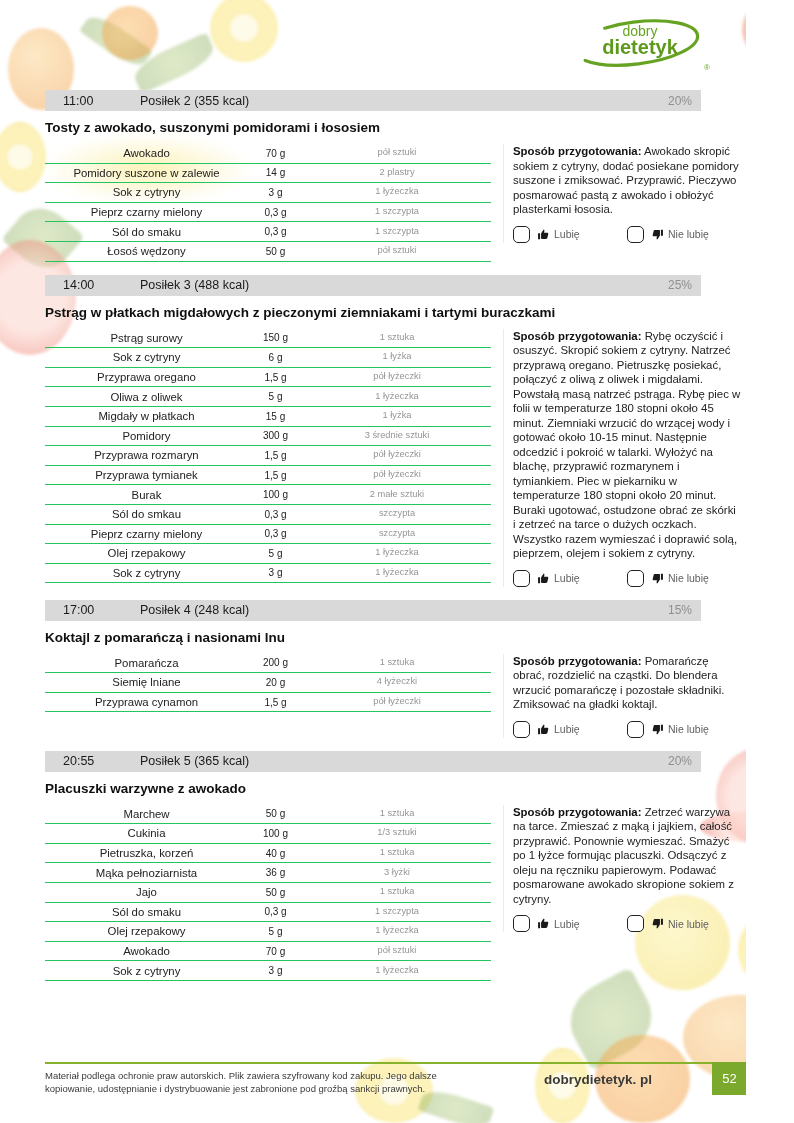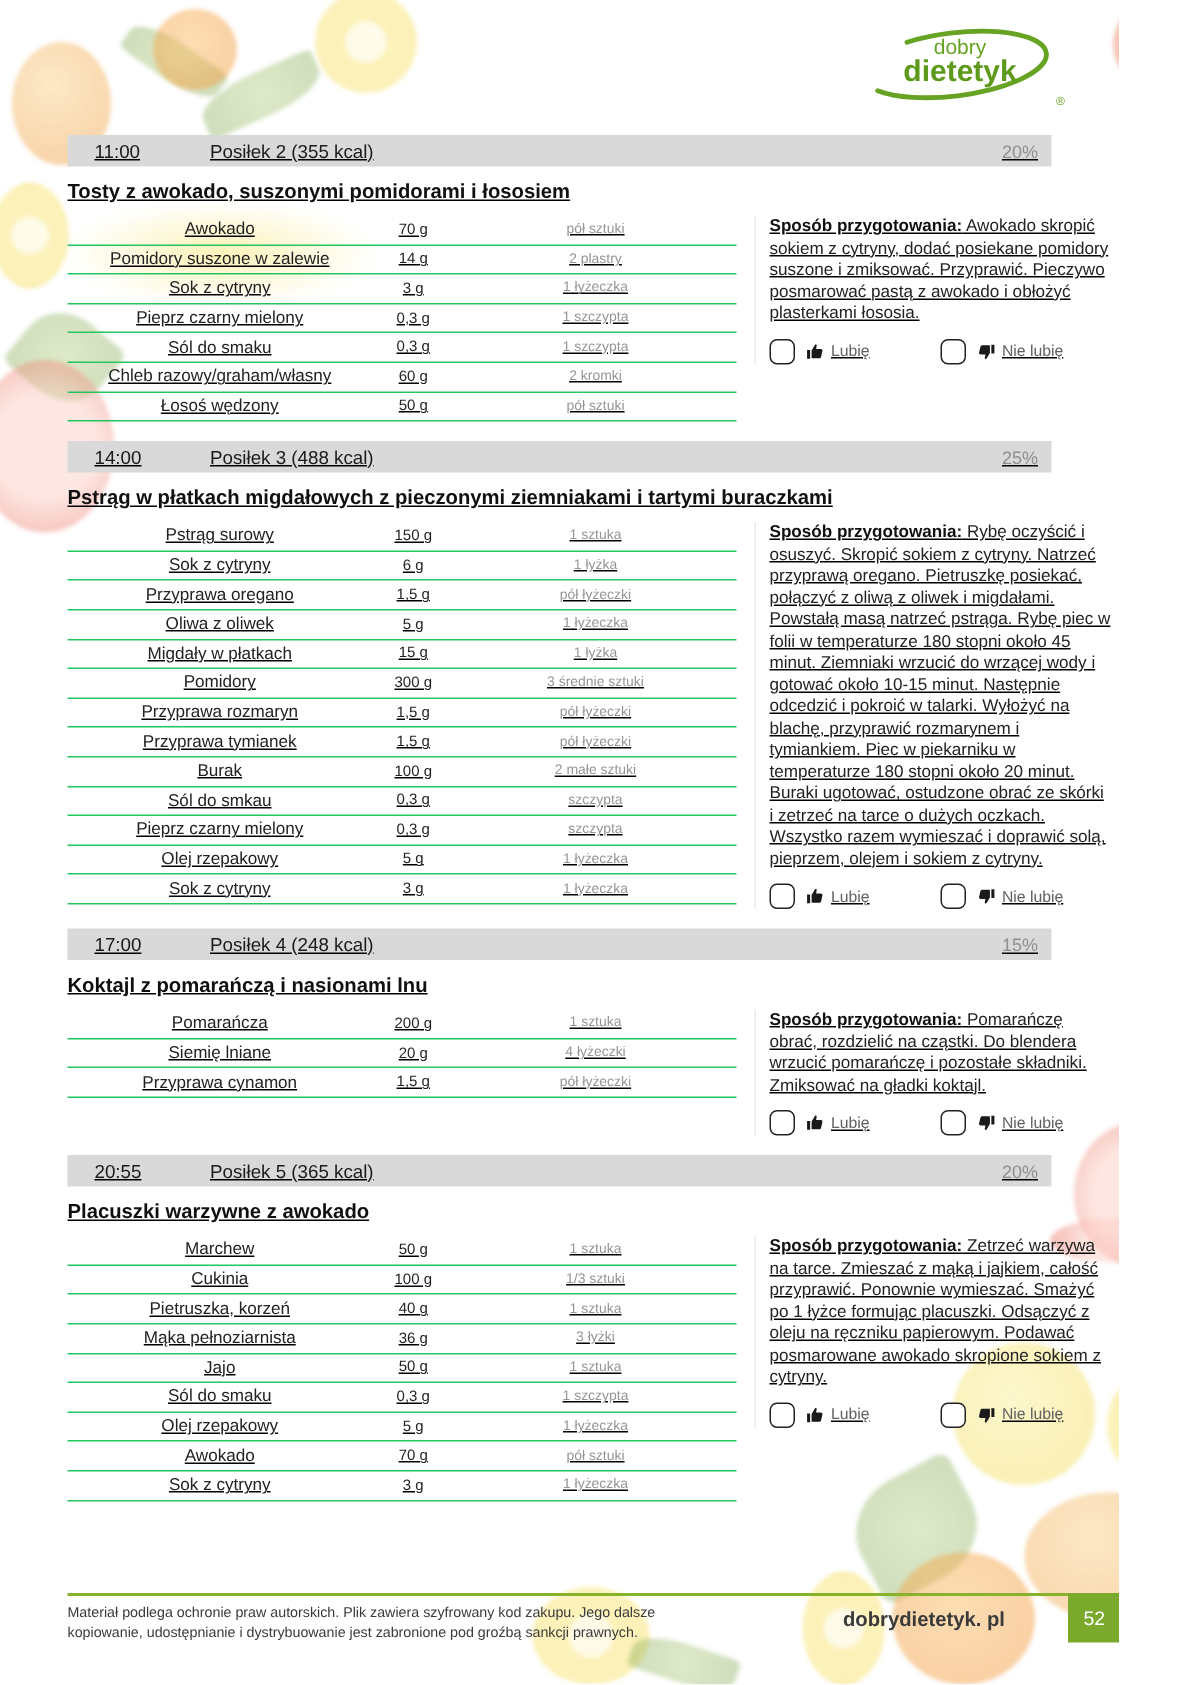--- a/index.html
+++ b/index.html
@@ -1,17 +1,17 @@
 <!DOCTYPE html>
 <html><head>
 <meta charset="utf-8">
 <style>
   html,body{margin:0;padding:0;}
   body{font-family:"Liberation Sans",sans-serif;background:#fff;}
-  .page{position:relative;width:746px;height:1123px;background:#fff;overflow:hidden;text-decoration:underline;}
+  .page{position:relative;width:746px;height:1123px;background:#fff;overflow:hidden;}
 
   
   .decor{position:absolute;inset:0;pointer-events:none;}
   .blob{position:absolute;border-radius:50%;filter:blur(1.5px);}
   .orange{background:radial-gradient(circle at 40% 35%, rgba(250,205,130,.9), rgba(241,160,62,.85) 70%, rgba(230,140,45,.9));opacity:.5;}
   .mandarin{background:radial-gradient(circle at 45% 40%, rgba(250,185,95,.95), rgba(238,140,40,.9));opacity:.5;}
   .lemon-slice{background:radial-gradient(circle, rgba(253,247,210,.95) 0 28%, rgba(248,226,105,.85) 30% 76%, rgba(240,208,60,.95) 78% 100%);opacity:.55;}
   .lemon{background:radial-gradient(circle at 42% 38%, rgba(250,238,150,.95), rgba(242,214,70,.9));opacity:.5;}
   .grapefruit{background:radial-gradient(circle, rgba(252,205,195,.95) 0 45%, rgba(240,140,125,.9) 75%, rgba(232,115,100,.95));opacity:.5;}
   .leaf{background:radial-gradient(circle at 50% 50%, rgba(168,198,110,.85), rgba(120,160,70,.8));border-radius:50% 10% 50% 10%;opacity:.45;}
@@ -41,21 +41,21 @@
   .prep-text b{color:#111;}
   .rating{display:flex;margin-top:9px;}
   .rate-group{display:flex;align-items:center;width:114px;}
   .checkbox{width:15px;height:15px;border:1.4px solid #222;border-radius:5px;background:#fff;display:inline-block;cursor:pointer;}
   .thumb{margin:0 4px 0 7px;display:inline-flex;}
   .rate-label{font-size:10.5px;color:#606060;}
 
   
   .footer-line{position:absolute;left:45px;top:1062px;width:700px;height:2px;background:#86b22c;}
   .copyright{position:absolute;left:45px;top:1069px;max-width:400px;font-size:9.5px;line-height:13px;color:#3a3a3a;margin:0;}
-  .website{position:absolute;right:76px;top:1072px;font-size:13.5px;font-weight:bold;color:#3a3a3a;}
+  .website{position:absolute;right:94px;top:1072px;font-size:13.5px;font-weight:bold;color:#3a3a3a;}
   .pagebox{position:absolute;left:712px;top:1062px;width:35px;height:33px;background:#7aa92c;color:#fff;font-size:13px;display:flex;align-items:center;justify-content:center;}
   .pagebox2{position:absolute;left:753px;top:1062px;width:41px;height:33px;background:#7aa92c;}
 </style>
 </head>
 <body>
 
 <div class="page">
 
   <div class="decor">
     <div class="blob orange" style="left:8px;top:28px;width:66px;height:82px;"></div>
@@ -116,25 +116,20 @@
               <span class="ing-name">Pieprz czarny mielony</span>
               <span class="ing-amt">0,3 g</span>
               <span class="ing-measure">1 szczypta</span>
             </div>
             <div class="ing-row">
               <span class="ing-name">Sól do smaku</span>
               <span class="ing-amt">0,3 g</span>
               <span class="ing-measure">1 szczypta</span>
             </div>
             <div class="ing-row">
-              <span class="ing-name">Chleb razowy/graham/własny</span>
-              <span class="ing-amt">60 g</span>
-              <span class="ing-measure">2 kromki</span>
-            </div>
-            <div class="ing-row">
               <span class="ing-name">Łosoś wędzony</span>
               <span class="ing-amt">50 g</span>
               <span class="ing-measure">pół sztuki</span>
             </div>
           </div>
         <div class="prep">
           <p class="prep-text"><b>Sposób przygotowania:</b><span> Awokado skropić sokiem z cytryny, dodać posiekane pomidory suszone i zmiksować. Przyprawić. Pieczywo posmarować pastą z awokado i obłożyć plasterkami łososia.</span></p>
           <div class="rating">
             <span class="rate-group">
               <span class="checkbox"></span>

